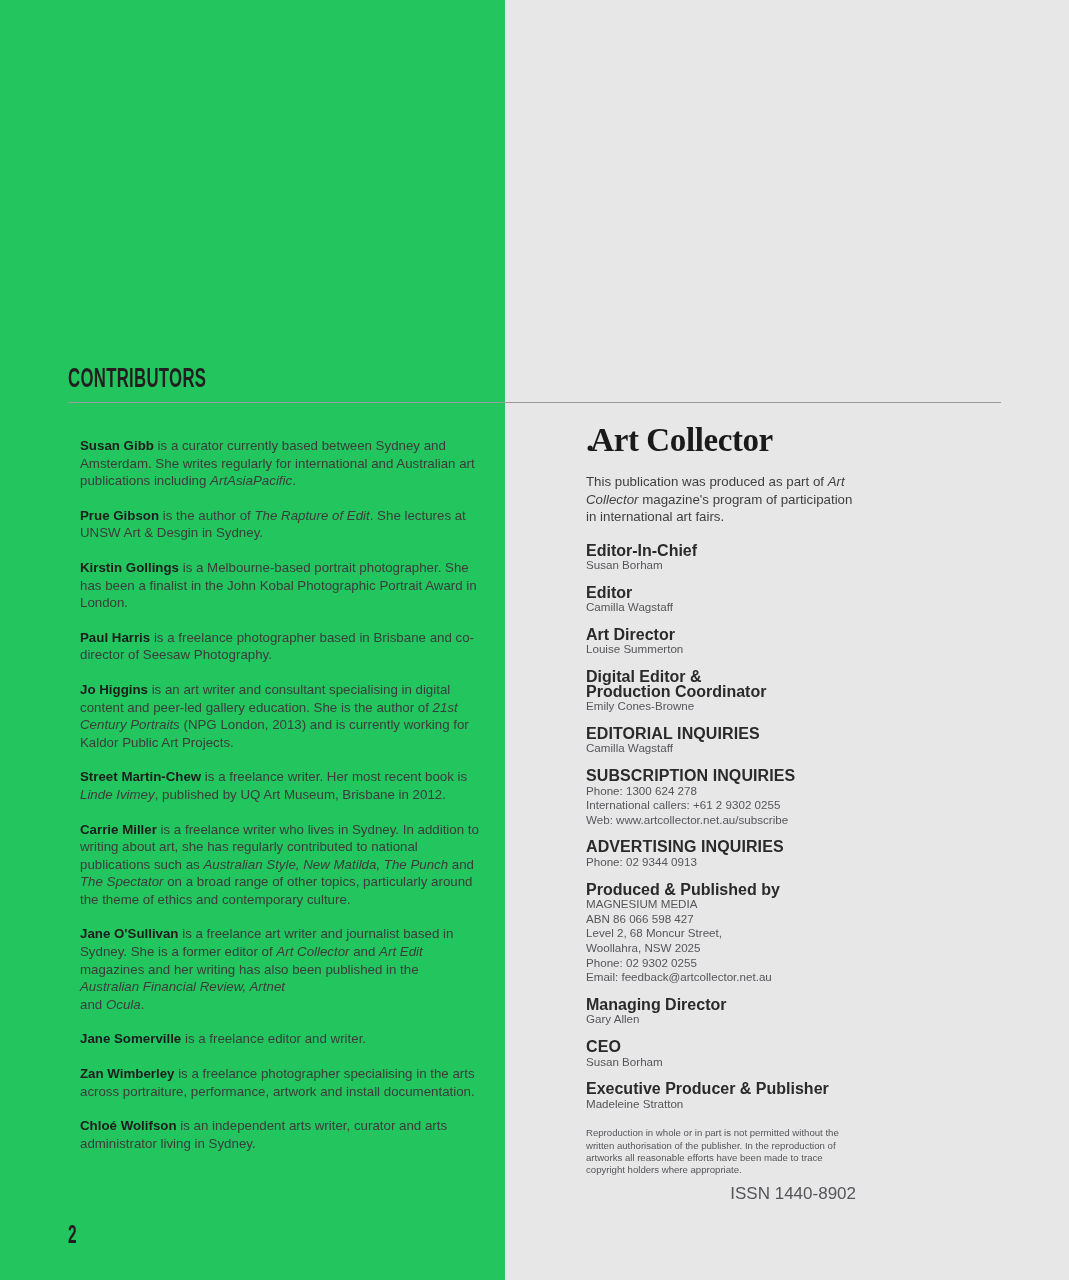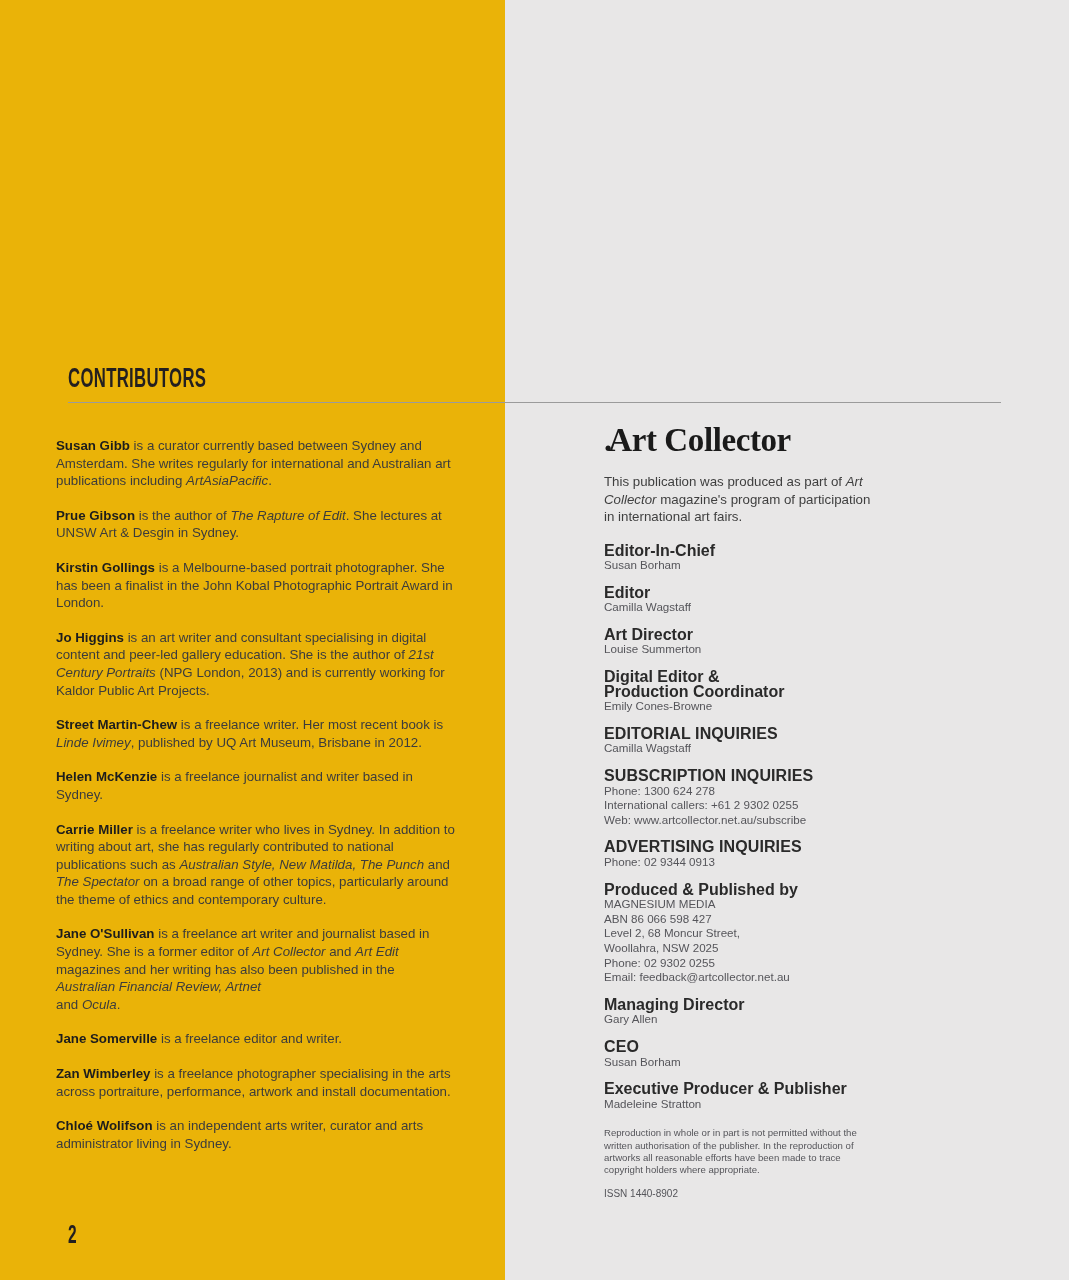--- a/index.html
+++ b/index.html
@@ -10,21 +10,21 @@
   }
   body {
     font-family: "Liberation Sans", sans-serif;
     -webkit-font-smoothing: antialiased;
   }
 
   .page {
     position: relative;
     width: 1069px;
     height: 1280px;
-    background: #eab308;
+    background: #22c55e;
     overflow: hidden;
   }
 
   
   .grey-panel {
     position: absolute;
     left: 505px;
     top: 0;
     width: 564px;
     height: 1280px;
@@ -52,21 +52,21 @@
     left: 68px;
     top: 402px;
     width: 933px;
     height: 1px;
     background: #9b9b9b;
   }
 
   
   .bios {
     position: absolute;
-    left: 56px;
+    left: 80px;
     top: 437px;
     width: 400px;
     color: #3c3c3c;
     font-size: 13.3px;
     line-height: 17.6px;
   }
   .bio {
     margin: 0 0 17px 0;
   }
   .bio strong {
@@ -87,21 +87,21 @@
     font-size: 25px;
     color: #231f20;
     transform: scaleX(0.62);
     transform-origin: left center;
     line-height: 1;
   }
 
   
   .imprint {
     position: absolute;
-    left: 604px;
+    left: 586px;
     top: 424px;
     width: 270px;
     color: #4a4a4a;
   }
 
   .logo {
     font-family: "Liberation Serif", "DejaVu Serif", serif;
     font-weight: 700;
     font-size: 33px;
     line-height: 1;
@@ -143,43 +143,44 @@
   }
 
   .fineprint {
     font-size: 9.6px;
     line-height: 12.2px;
     color: #55555a;
     margin: 16px 0 11px 0;
     width: 258px;
   }
   .issn {
-    font-size: 10px;
+    font-size: 17px;
     line-height: 14px;
     color: #55555a;
     margin: 0;
+    text-align: right;
   }
 </style>
 </head>
 <body>
 
 <div class="page">
 
   <div class="grey-panel"></div>
 
   <div class="section-heading">CONTRIBUTORS</div>
   <div class="heading-rule"></div>
 
   <div class="bios" id="bios">
       <p class="bio"><strong>Susan Gibb</strong><span> is a curator currently based between Sydney and Amsterdam. She writes regularly for international and Australian art publications including </span><em>ArtAsiaPacific</em><span>.</span></p>
       <p class="bio"><strong>Prue Gibson</strong><span> is the author of </span><em>The Rapture of Edit</em><span>. She lectures at UNSW Art &amp; Desgin in Sydney.</span></p>
       <p class="bio"><strong>Kirstin Gollings</strong><span> is a Melbourne-based portrait photographer. She has been a finalist in the John Kobal Photographic Portrait Award in London.</span></p>
+      <p class="bio"><strong>Paul Harris</strong><span> is a freelance photographer based in Brisbane and co-director of Seesaw Photography.</span></p>
       <p class="bio"><strong>Jo Higgins</strong><span> is an art writer and consultant specialising in digital content and peer-led gallery education. She is the author of </span><em>21st Century Portraits</em><span> (NPG London, 2013) and is currently working for Kaldor Public Art Projects.</span></p>
       <p class="bio"><strong>Street Martin-Chew</strong><span> is a freelance writer. Her most recent book is </span><em>Linde Ivimey</em><span>, published by UQ Art Museum, Brisbane in 2012.</span></p>
-      <p class="bio"><strong>Helen McKenzie</strong><span> is a freelance journalist and writer based in Sydney.</span></p>
       <p class="bio"><strong>Carrie Miller</strong><span> is a freelance writer who lives in Sydney. In addition to writing about art, she has regularly contributed to national publications such as </span><em>Australian Style, New Matilda, The Punch</em><span> and </span><em>The Spectator</em><span> on a broad range of other topics, particularly around the theme of ethics and contemporary culture.</span></p>
       <p class="bio"><strong>Jane O'Sullivan</strong><span> is a freelance art writer and journalist based in Sydney. She is a former editor of </span><em>Art Collector</em><span> and </span><em>Art Edit</em><span> magazines and her writing has also been published in the </span><em>Australian Financial Review, Artnet</em><br><span>and </span><em>Ocula</em><span>.</span></p>
       <p class="bio"><strong>Jane Somerville</strong><span> is a freelance editor and writer.</span></p>
       <p class="bio"><strong>Zan Wimberley</strong><span> is a freelance photographer specialising in the arts across portraiture, performance, artwork and install documentation.</span></p>
       <p class="bio"><strong>Chloé Wolifson</strong><span> is an independent arts writer, curator and arts administrator living in Sydney.</span></p>
     </div>
 
   <div class="folio">2</div>
 
   <div class="imprint">

